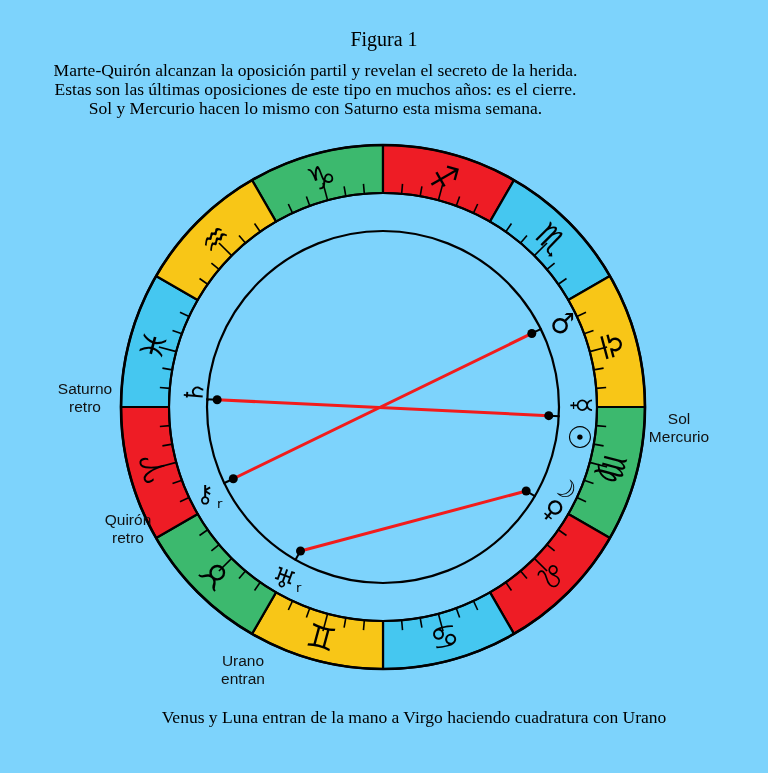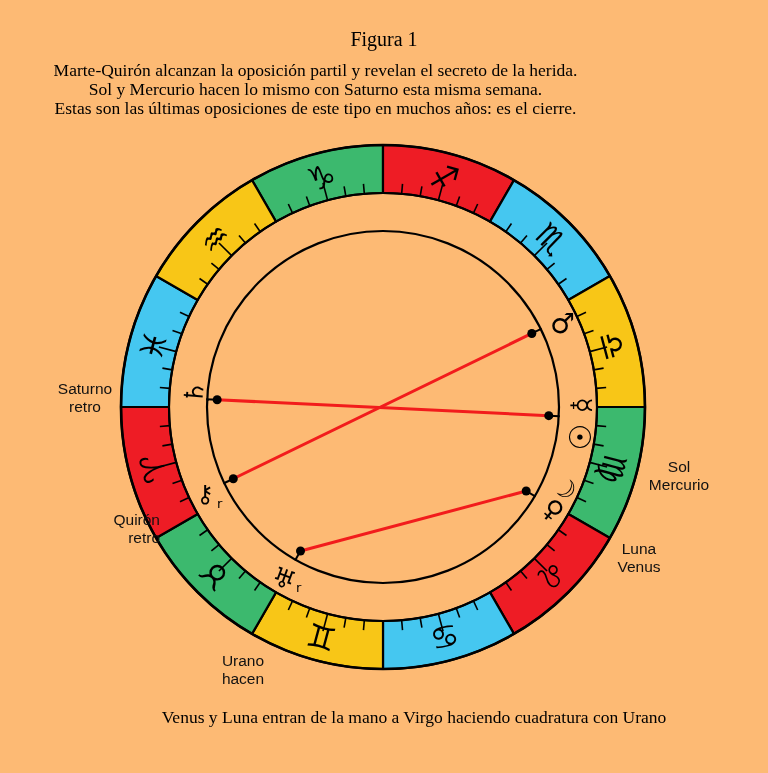--- a/index.html
+++ b/index.html
@@ -1,43 +1,43 @@
 <!DOCTYPE html>
 <html><head>
 <meta charset="utf-8">
 <style>
   html,body{margin:0;padding:0;background:#fff;}
-  .page{position:relative;width:768px;height:773px;background:#fdba74;overflow:hidden;
+  .page{position:relative;width:768px;height:773px;background:#7dd3fc;overflow:hidden;
         font-family:"Liberation Serif",serif;color:#000;}
   .fig-title{position:absolute;top:28px;left:0;width:768px;text-align:center;
              font-size:20px;line-height:22px;}
   .intro{position:absolute;top:61px;left:0;width:631px;text-align:center;
          font-size:17.5px;line-height:19px;}
   .caption{position:absolute;top:708px;left:0;width:768px;text-align:center;
            font-size:17.5px;line-height:19.5px;padding-left:30px;}
   svg.wheel{position:absolute;left:0;top:0;}
   .plabel{position:absolute;width:112px;text-align:center;white-space:pre-line;
           font-family:Liberation Sans, sans-serif;font-size:15.5px;line-height:17.5px;color:#111;}
   .lbl-saturno{left:29px;top:380px;}
-  .lbl-quiron{left:48px;top:511px;text-align:right;}
+  .lbl-quiron{left:72px;top:511px;}
   .lbl-urano{left:187px;top:652px;}
-  .lbl-solmerc{left:623px;top:410px;margin-top:48px;}
+  .lbl-solmerc{left:623px;top:410px;}
   .lbl-lunavenus{left:583px;top:540px;}
 </style>
 </head>
 <body>
 
 <div class="page">
 
   <div class="fig-title">Figura 1</div>
 
   <div class="intro">
     <div>Marte-Quirón alcanzan la oposición partil y revelan el secreto de la herida.</div>
+    <div>Estas son las últimas oposiciones de este tipo en muchos años: es el cierre.</div>
     <div>Sol y Mercurio hacen lo mismo con Saturno esta misma semana.</div>
-    <div>Estas son las últimas oposiciones de este tipo en muchos años: es el cierre.</div>
   </div>
 
   <svg class="wheel" width="768" height="773" viewBox="0 0 768 773">
       <path d="M 383 145 A 262 262 0 0 0 252.00000000000006 180.10134420847706 L 276.00000000000006 221.67056359013012 A 214 214 0 0 1 383 193 Z" fill="#3cb96e" stroke="#000" stroke-width="2.2" stroke-linejoin="round"></path>
       <path d="M 514 180.1013442084771 A 262 262 0 0 0 383 145 L 383 193 A 214 214 0 0 1 490 221.67056359013014 Z" fill="#ee1c25" stroke="#000" stroke-width="2.2" stroke-linejoin="round"></path>
       <path d="M 609.898655791523 276 A 262 262 0 0 0 514 180.1013442084771 L 490 221.67056359013014 A 214 214 0 0 1 568.3294364098699 300 Z" fill="#45c7f0" stroke="#000" stroke-width="2.2" stroke-linejoin="round"></path>
       <path d="M 645 407 A 262 262 0 0 0 609.898655791523 276 L 568.3294364098699 300 A 214 214 0 0 1 597 407 Z" fill="#f8c617" stroke="#000" stroke-width="2.2" stroke-linejoin="round"></path>
       <path d="M 609.898655791523 538 A 262 262 0 0 0 645 407 L 597 407 A 214 214 0 0 1 568.3294364098699 514 Z" fill="#3cb96e" stroke="#000" stroke-width="2.2" stroke-linejoin="round"></path>
       <path d="M 514 633.898655791523 A 262 262 0 0 0 609.898655791523 538 L 568.3294364098699 514 A 214 214 0 0 1 490 592.3294364098699 Z" fill="#ee1c25" stroke="#000" stroke-width="2.2" stroke-linejoin="round"></path>
       <path d="M 383 669 A 262 262 0 0 0 514 633.898655791523 L 490 592.3294364098699 A 214 214 0 0 1 383 621 Z" fill="#45c7f0" stroke="#000" stroke-width="2.2" stroke-linejoin="round"></path>
@@ -147,23 +147,21 @@
       <text transform="translate(579.710283474928 437.1009032291966) rotate(0)" text-anchor="middle" dy="0.36em" font-family="&quot;DejaVu Sans&quot;, sans-serif" font-size="30" fill="#000">☉</text>
       <text transform="translate(564.7955460708775 487.94059197208423) rotate(45)" text-anchor="middle" dy="0.36em" font-family="&quot;DejaVu Sans&quot;, sans-serif" font-size="26" fill="#000">☽</text>
       <text transform="translate(553.5762928397204 509.4925769071008) rotate(40)" text-anchor="middle" dy="0.36em" font-family="&quot;DejaVu Sans&quot;, sans-serif" font-size="26" fill="#000">♀</text>
     </svg>
 
   <div class="plabel lbl-saturno">Saturno
 retro</div>
   <div class="plabel lbl-quiron">Quirón
 retro</div>
   <div class="plabel lbl-urano">Urano
-hacen</div>
+entran</div>
   <div class="plabel lbl-solmerc">Sol
 Mercurio</div>
-  <div class="plabel lbl-lunavenus">Luna
-Venus</div>
 
   <div class="caption">
     <div>Venus y Luna entran de la mano a Virgo haciendo cuadratura con Urano</div>
   </div>
 
 </div>
 
 </body></html>

